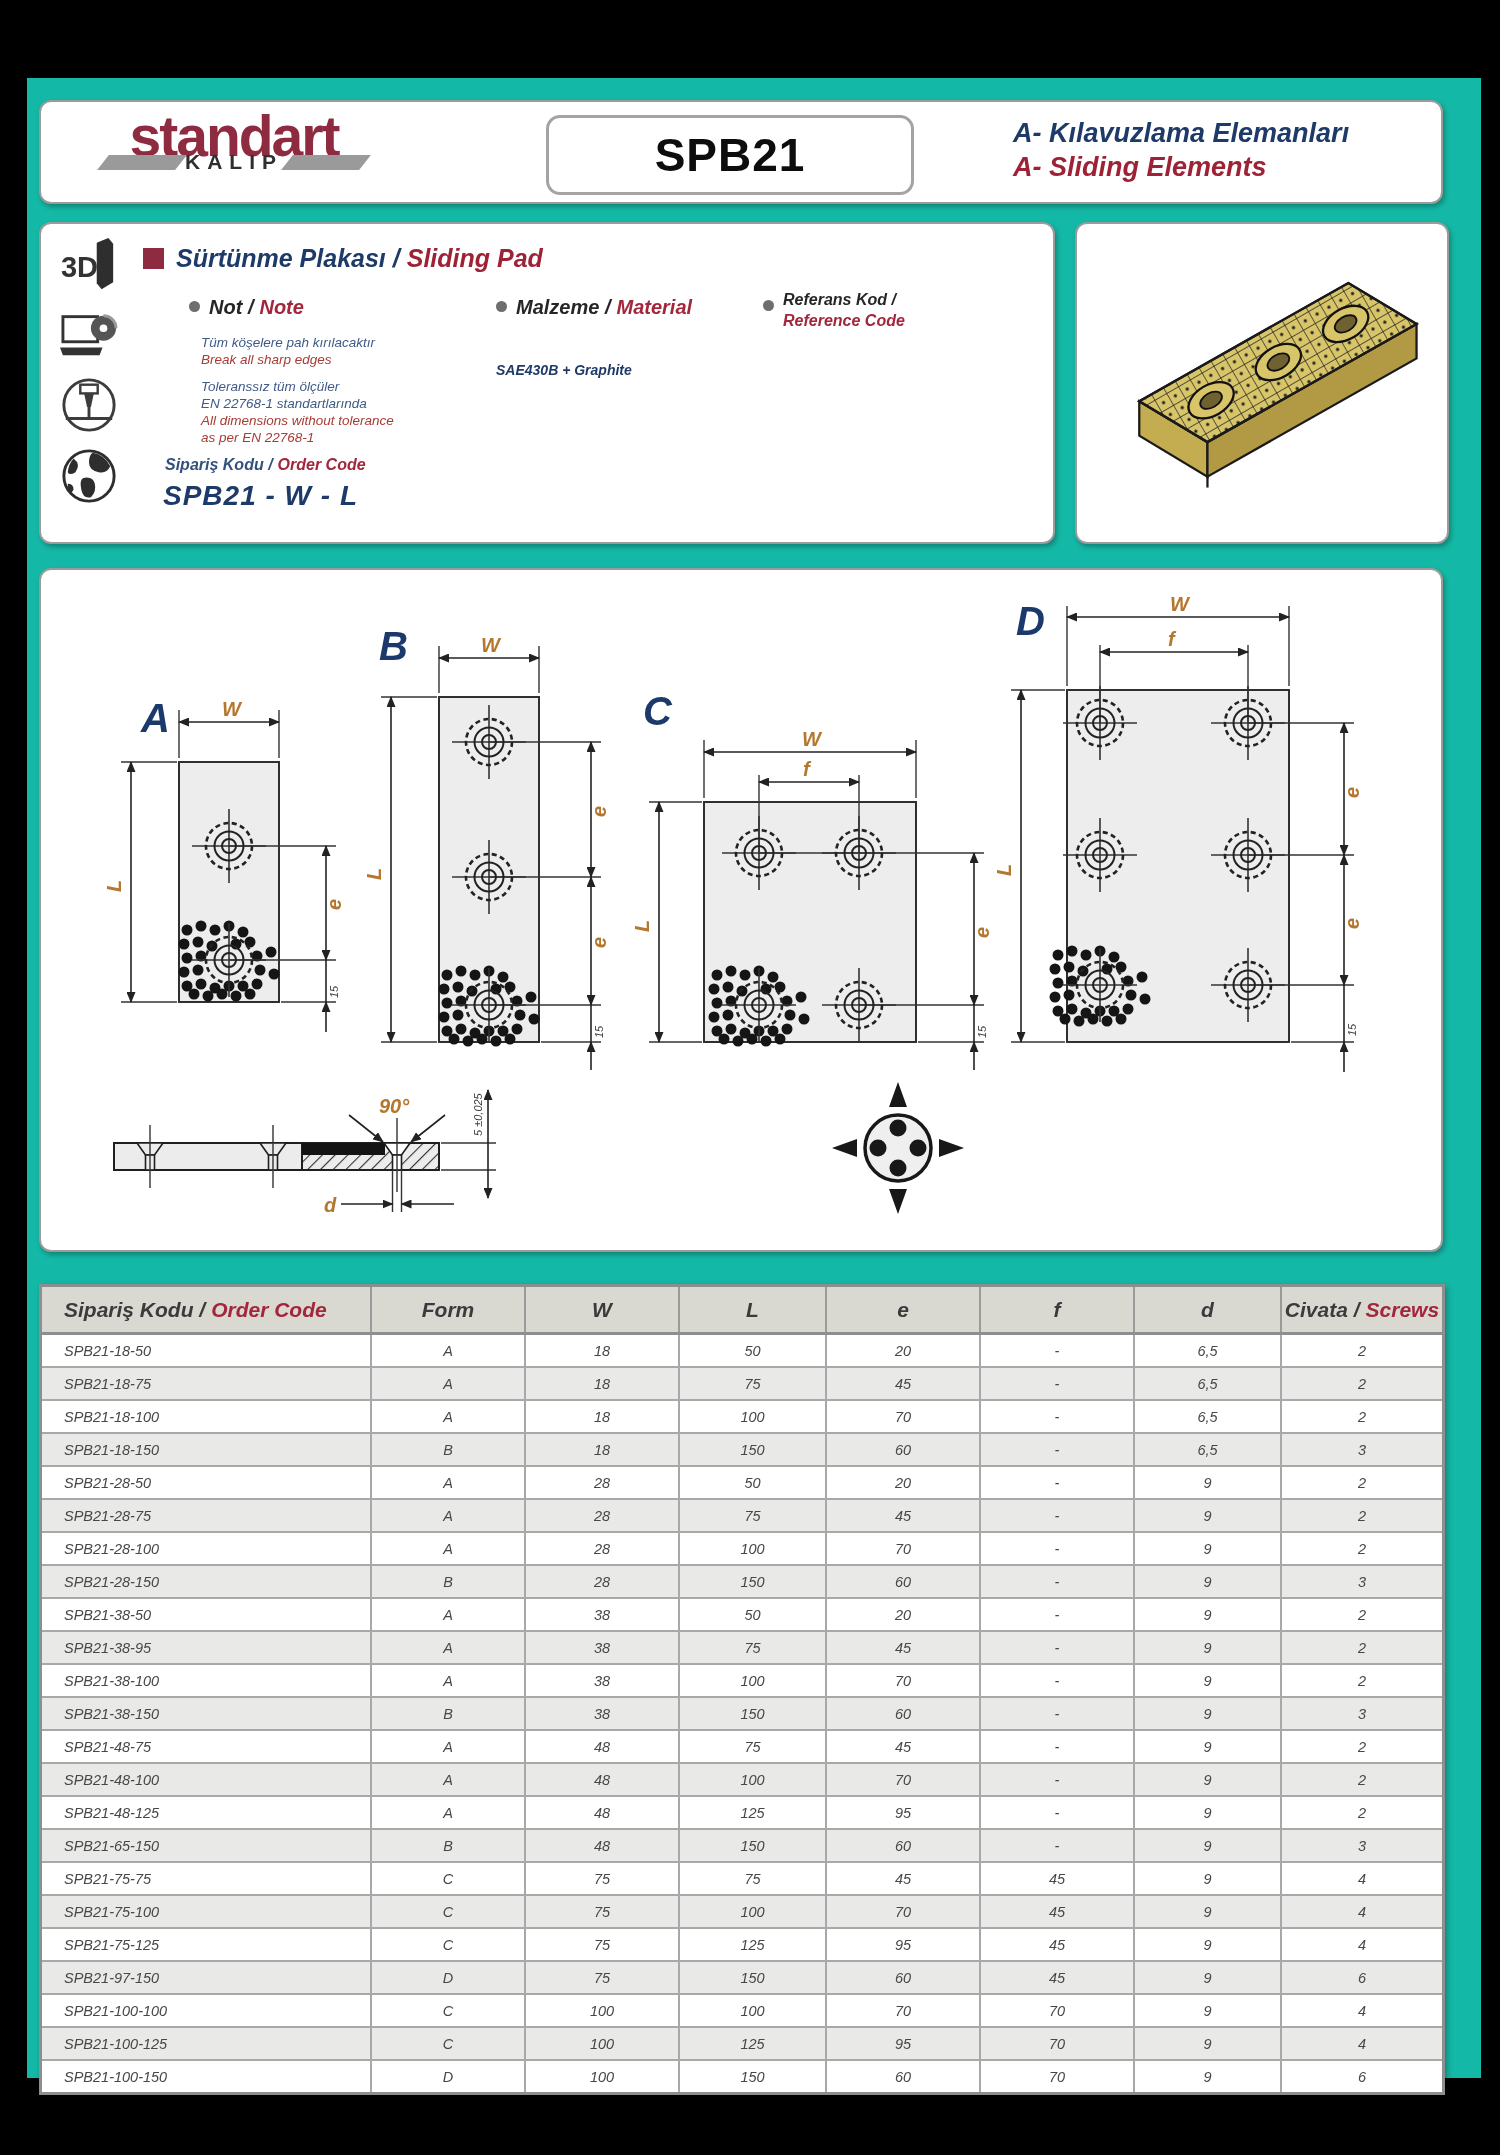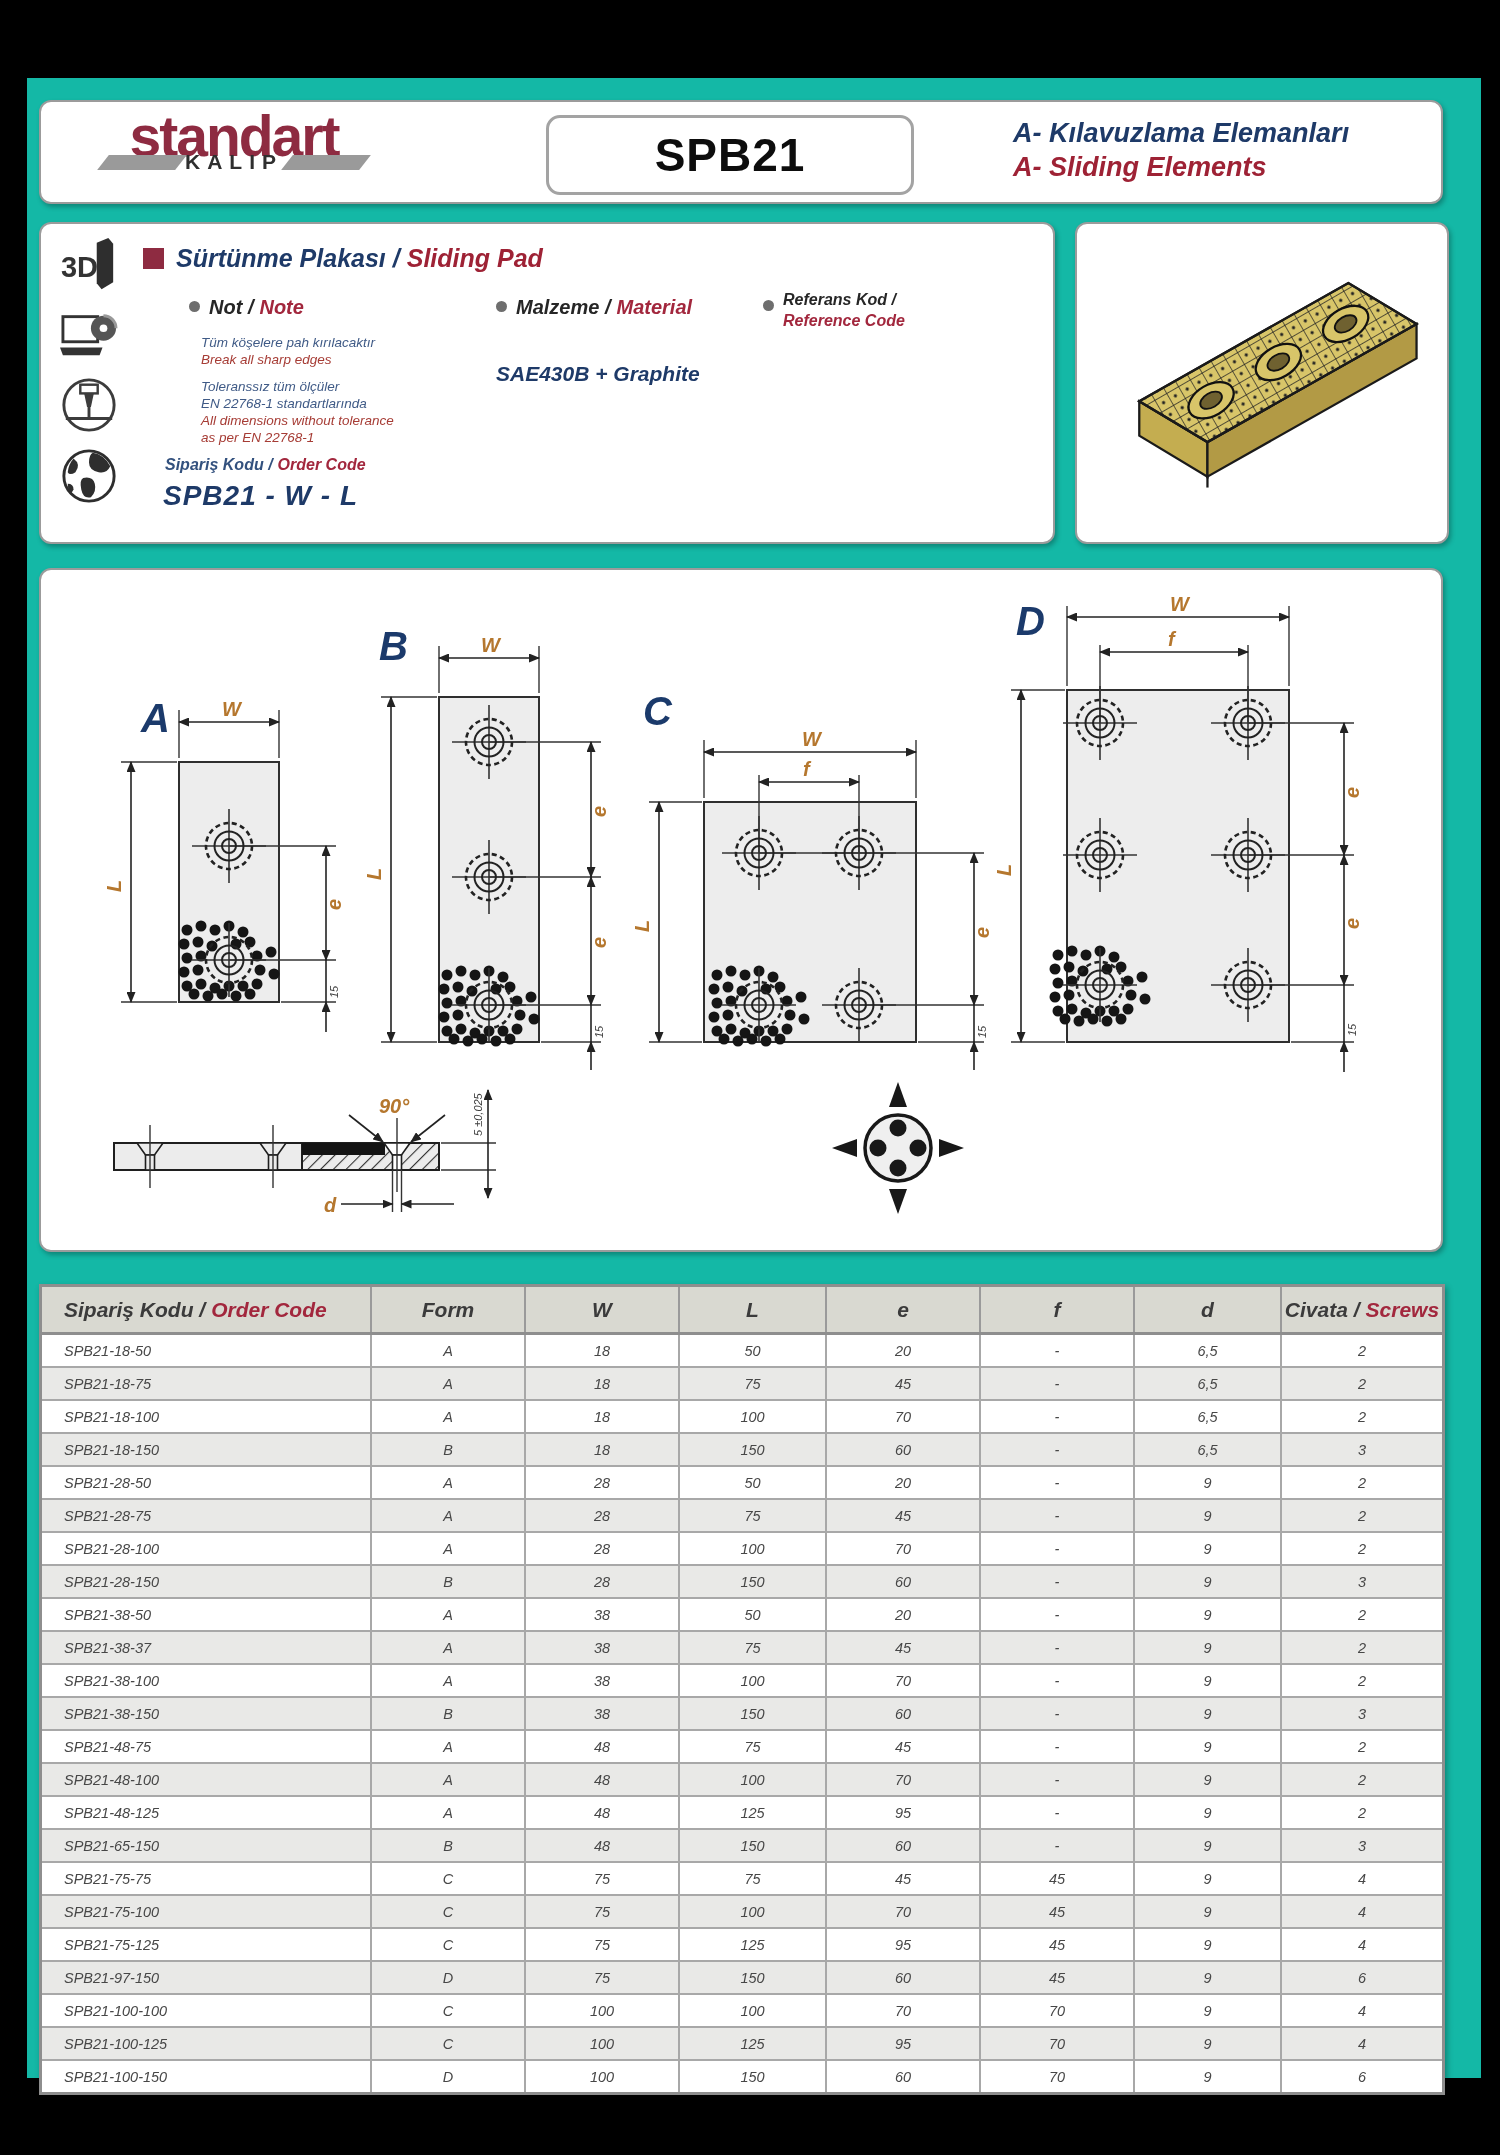--- a/index.html
+++ b/index.html
@@ -35,21 +35,21 @@
   .t-maroon{color:#9e2235;margin-left:7px;}
   .bullet-head{font-size:20px;font-weight:bold;font-style:italic;color:#262626;white-space:nowrap;}
   .bullet-head .red{color:#a2273d;margin-left:6px;}
   .dot{display:inline-block;width:11px;height:11px;border-radius:50%;background:#6e6e6e;margin-right:9px;vertical-align:2px;}
   .note-head{position:absolute;left:148px;top:72px;}
   .note-lines{position:absolute;left:160px;top:110px;font-size:13.5px;font-style:italic;line-height:1.28;}
   .nl-tr{color:#3f5a86;}
   .nl-en{color:#a63c35;}
   .note-gap{height:9px;}
   .mat-head{position:absolute;left:455px;top:72px;}
-  .mat-value{position:absolute;left:455px;top:138px;font-size:21px;font-weight:bold;font-style:italic;color:#1e3a68;}
+  .mat-value{position:absolute;left:455px;top:138px;font-size:14px;font-weight:bold;font-style:italic;color:#1e3a68;}
   .ref-head{position:absolute;left:742px;top:66px;font-size:16px;font-weight:bold;font-style:italic;line-height:1.3;}
   .ref-head .dk{color:#262626;}
   .ref-head .red{color:#a2273d;}
   .ref-dot{position:absolute;left:722px;top:76px;}
   .order-label{position:absolute;left:124px;top:232px;font-size:16px;font-weight:bold;font-style:italic;}
   .order-label .tr{color:#33517e;}
   .order-label .red{color:#a2273d;margin-left:5px;}
   .order-value{position:absolute;left:122px;top:256px;font-size:28px;font-weight:bold;font-style:italic;color:#1e3a68;letter-spacing:1px;}
 
   
@@ -554,21 +554,21 @@
             <td>SPB21-38-50</td>
             <td>A</td>
             <td>38</td>
             <td>50</td>
             <td>20</td>
             <td>-</td>
             <td>9</td>
             <td>2</td>
           </tr>
           <tr class="even">
-            <td>SPB21-38-37</td>
+            <td>SPB21-38-95</td>
             <td>A</td>
             <td>38</td>
             <td>75</td>
             <td>45</td>
             <td>-</td>
             <td>9</td>
             <td>2</td>
           </tr>
           <tr class="odd">
             <td>SPB21-38-100</td>

